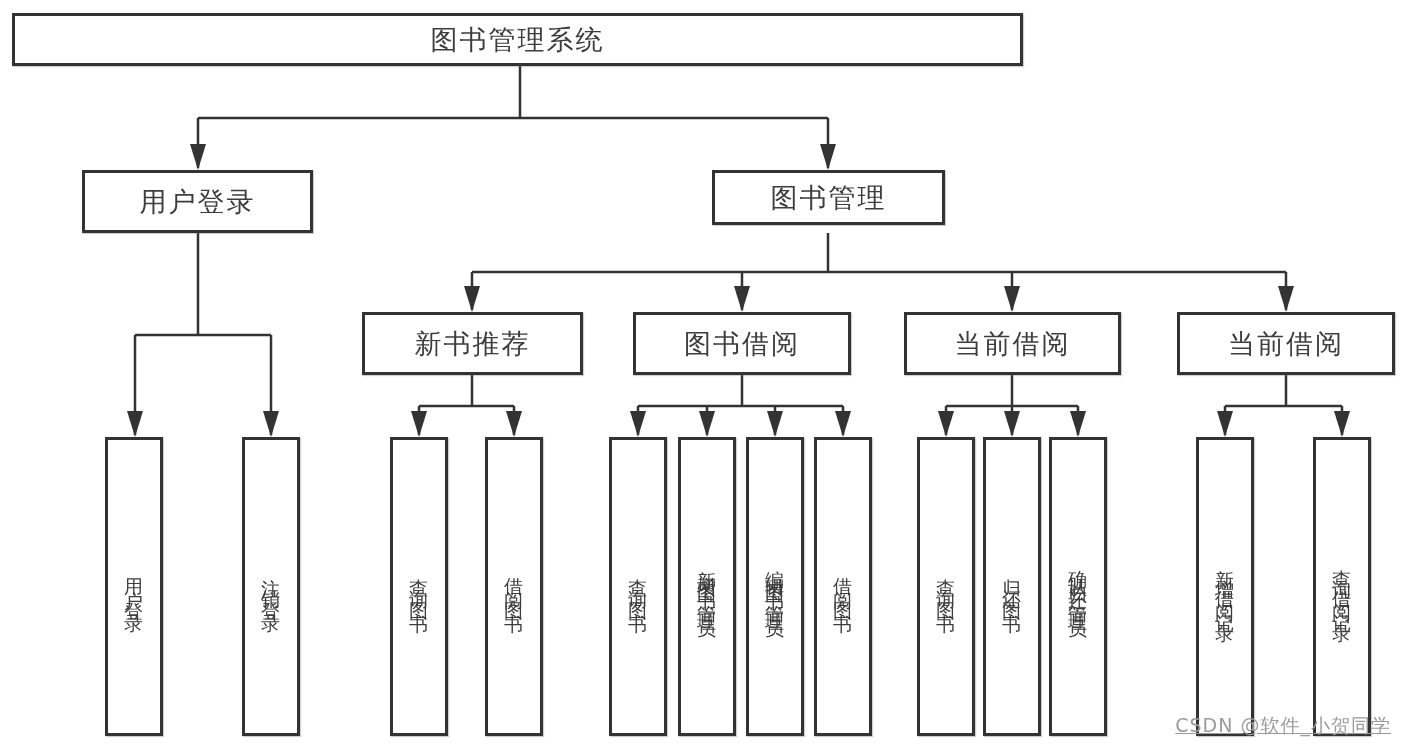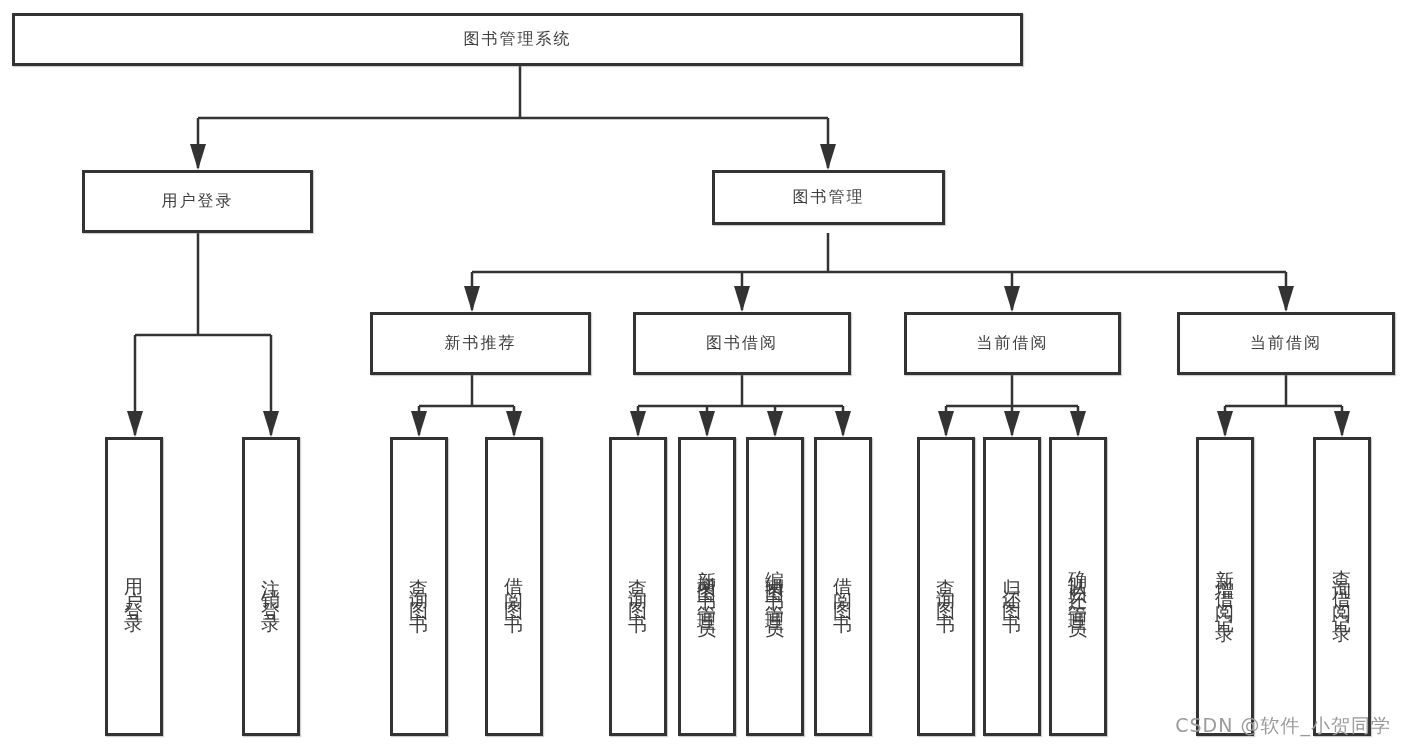--- a/index.html
+++ b/index.html
@@ -24,21 +24,21 @@
     border: 3px solid #333333;
     color: #3d3d3d;
     display: flex;
     align-items: center;
     justify-content: center;
     text-align: center;
     z-index: 1;
     box-shadow: 1px 1px 1px rgba(120,120,120,0.35);
   }
   .h {
-    font-size: 16px;
+    font-size: 27px;
     letter-spacing: 2px;
     white-space: nowrap;
   }
   .v {
     writing-mode: vertical-rl;
     text-orientation: mixed;
     font-size: 19px;
     letter-spacing: 12px;
     line-height: 1;
   }
@@ -46,20 +46,21 @@
   .v.tight { letter-spacing: 7px; }
   .watermark {
     position: absolute;
     right: 14px;
     bottom: 8px;
     font-size: 19px;
     color: #9b9b9b;
     z-index: 3;
     letter-spacing: 1px;
     white-space: nowrap;
+    text-decoration: underline;
   }
   .stroke { stroke: #333333; stroke-width: 2.5; fill: none; }
   .arrow  { fill: #333333; stroke: none; }
 </style>
 </head>
 <body>
 
 <div id="canvas">
 
   <svg id="connectors" viewBox="0 0 1405 747" xmlns="http://www.w3.org/2000/svg">
@@ -96,21 +97,21 @@
     <path class="stroke" d="M1286 375 V406 M1225 406 H1342 M1225 406 V435 M1342 406 V435"></path>
     <polygon class="arrow" points="1217,411 1233,411 1225,437"></polygon>
     <polygon class="arrow" points="1334,411 1350,411 1342,437"></polygon>
   </svg>
 
   <div class="node h" style="left:12px; top:13px; width:1011px; height:53px">图书管理系统</div>
 
   <div class="node h" style="left:82px; top:170px; width:231px; height:63px">用户登录</div>
   <div class="node h" style="left:712px; top:170px; width:233px; height:55px">图书管理</div>
 
-  <div class="node h" style="left:370px; top:312px; width:221px; height:63px">新书推荐</div>
+  <div class="node h" style="left:362px; top:312px; width:221px; height:63px">新书推荐</div>
   <div class="node h" style="left:633px; top:312px; width:218px; height:63px">图书借阅</div>
   <div class="node h" style="left:904px; top:312px; width:217px; height:63px">当前借阅</div>
   <div class="node h" style="left:1177px; top:312px; width:218px; height:63px">当前借阅</div>
 
   <div class="node v" style="left:105px; top:437px; width:58px; height:299px">用户登录</div>
   <div class="node v" style="left:242px; top:437px; width:58px; height:299px">注销登录</div>
 
   <div class="node v" style="left:390px; top:437px; width:58px; height:299px">查询图书</div>
   <div class="node v" style="left:485px; top:437px; width:58px; height:299px">借阅图书</div>
 

